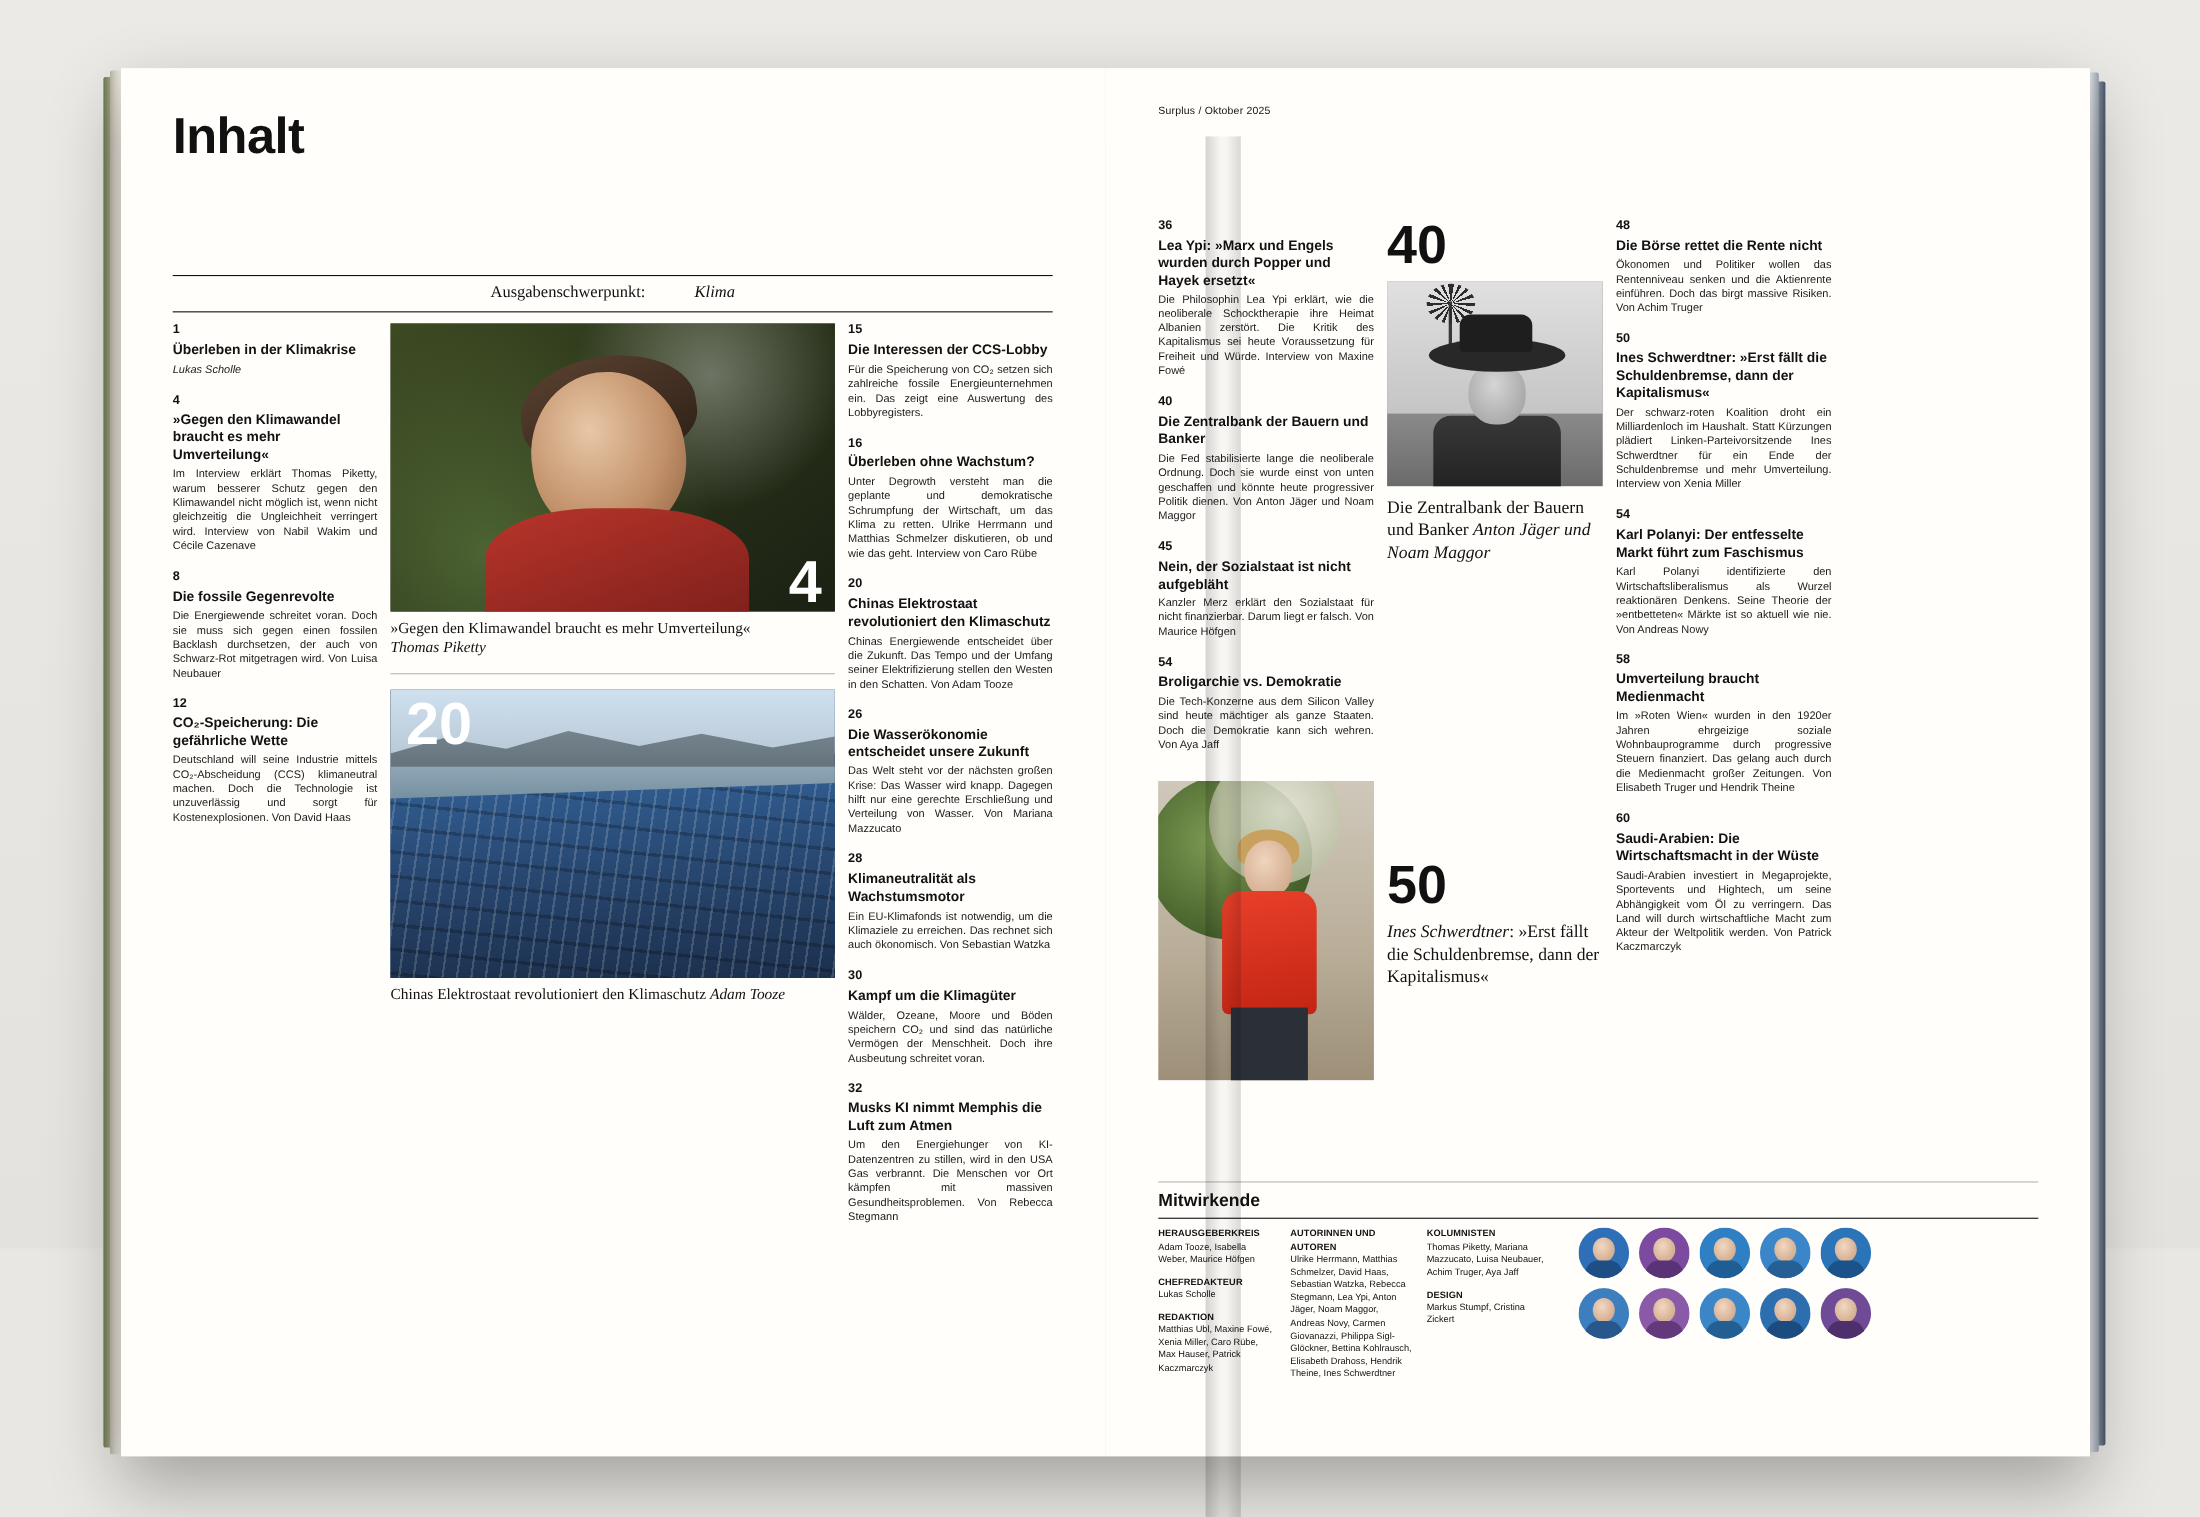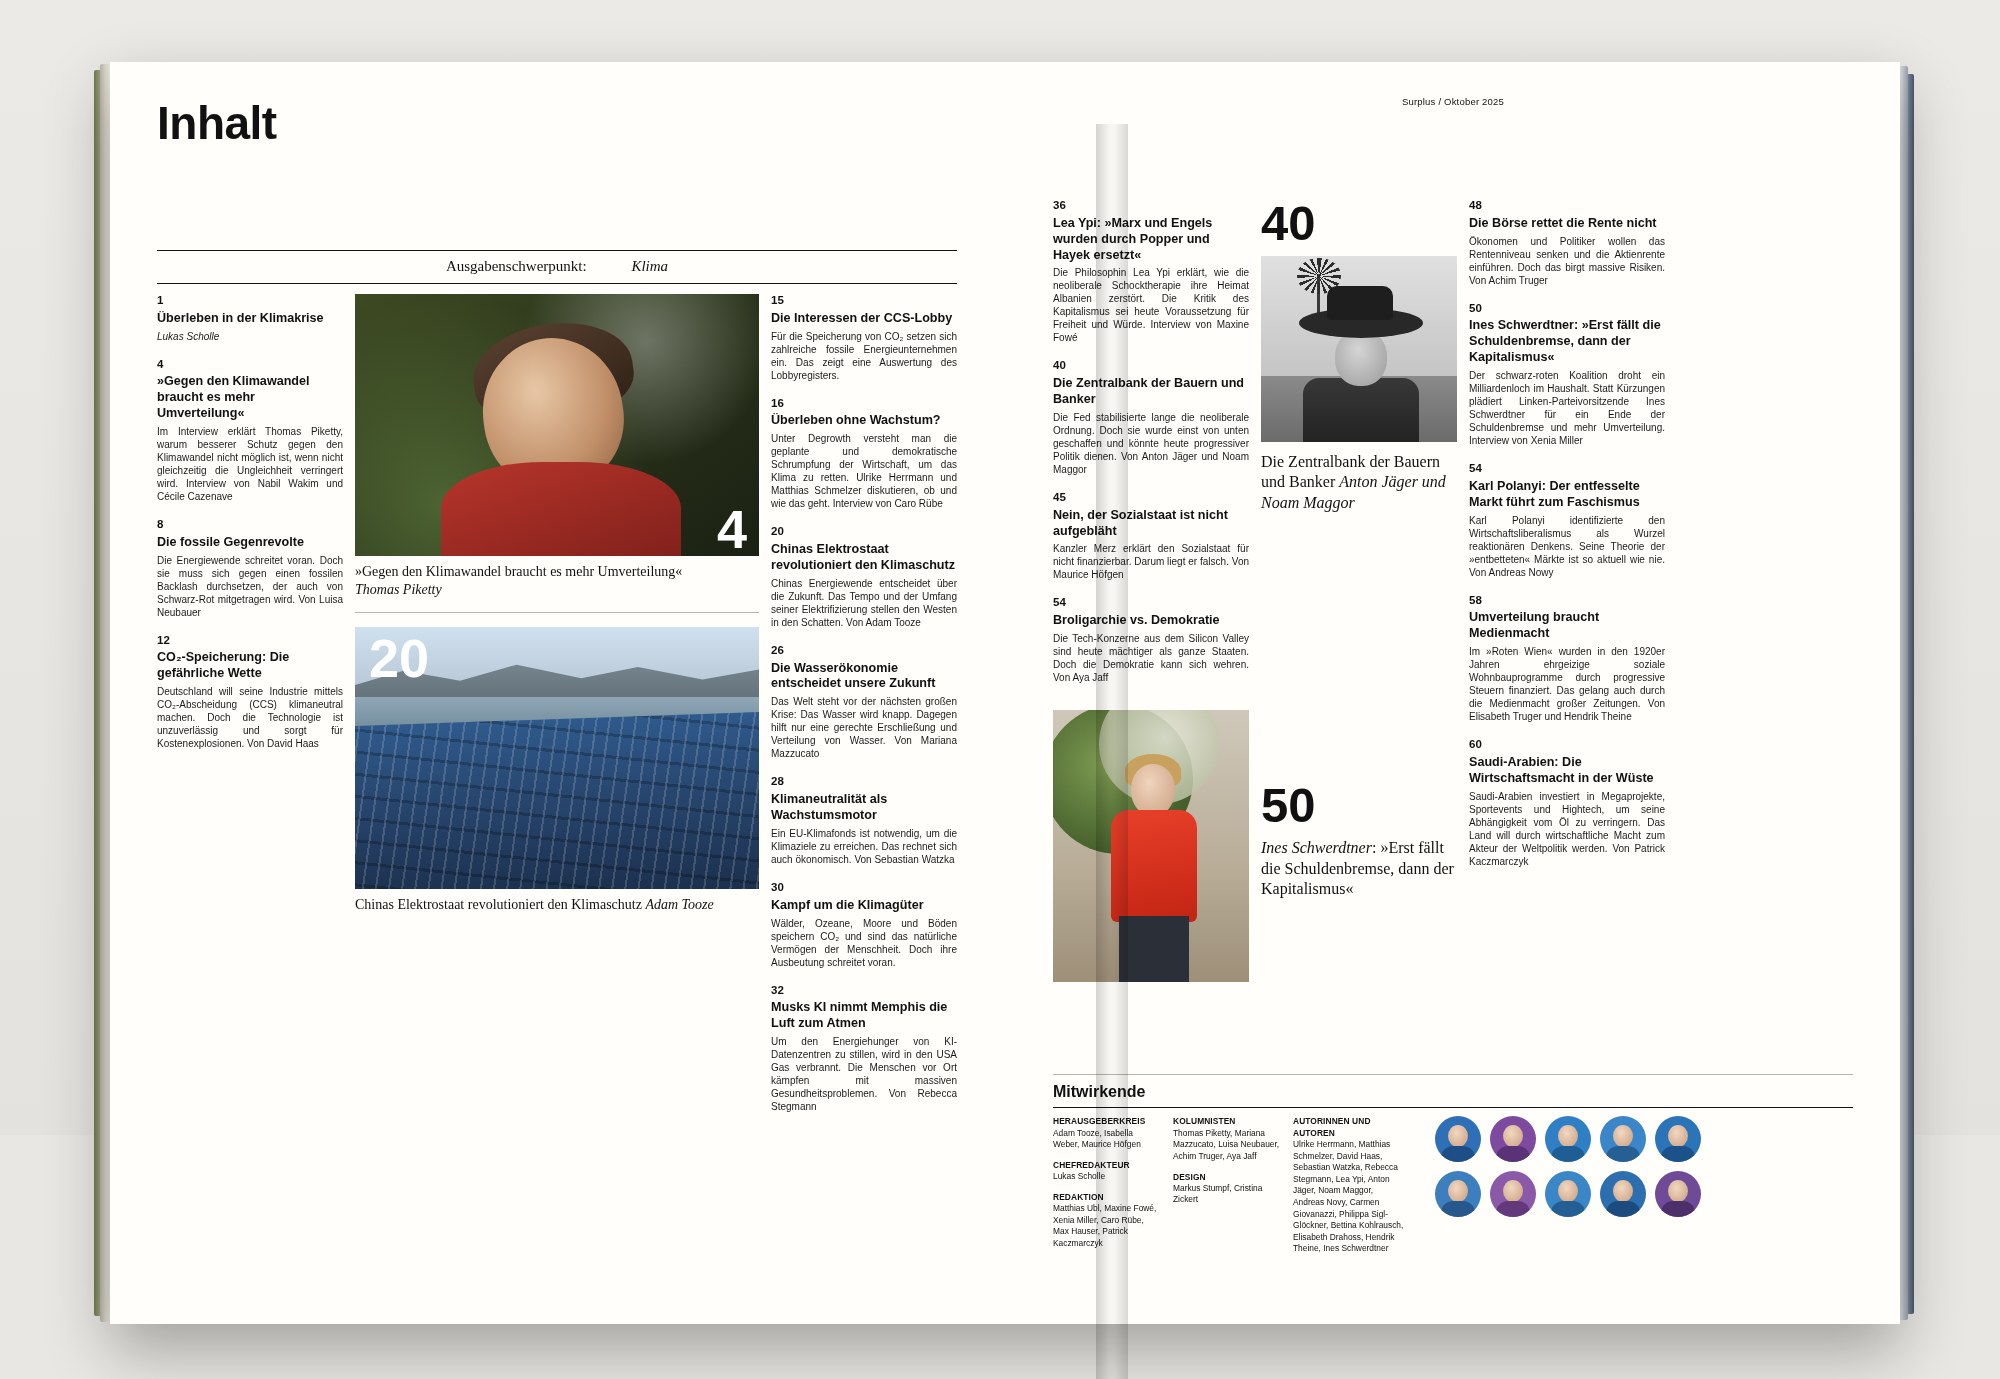--- a/index.html
+++ b/index.html
@@ -231,21 +231,21 @@
 
   
   .right-inner {
     position: absolute;
     left: 48px; top: 34px;
     width: 800px; height: 1190px;
   }
   .folio {
     font-family: "Liberation Sans", sans-serif;
     font-size: 9.5px;
-    text-align: center;
+    text-align: left;
     color: #111;
     letter-spacing: 0.2px;
   }
   .rp-grid { display: flex; margin-top: 92px; }
   .rp-col { width: 196px; margin-right: 12px; }
   .rp-col.last { margin-right: 0; }
 
   .photo-farm {
     position: relative;
     width: 196px; height: 186px;
@@ -613,30 +613,30 @@
 
           <div class="contrib-grid">
             <div class="contrib-col">
               <div class="contrib-h">HERAUSGEBERKREIS</div>
               <div class="contrib-b">Adam Tooze, Isabella Weber, Maurice Höfgen</div>
               <div class="contrib-h">CHEFREDAKTEUR</div>
               <div class="contrib-b">Lukas Scholle</div>
               <div class="contrib-h">REDAKTION</div>
               <div class="contrib-b">Matthias Ubl, Maxine Fowé, Xenia Miller, Caro Rübe, Max Hauser, Patrick Kaczmarczyk</div>
             </div>
+            <div class="contrib-col" style="width:112px;">
+              <div class="contrib-h">AUTORINNEN UND AUTOREN</div>
+              <div class="contrib-b">Ulrike Herrmann, Matthias Schmelzer, David Haas, Sebastian Watzka, Rebecca Stegmann, Lea Ypi, Anton Jäger, Noam Maggor, Andreas Novy, Carmen Giovanazzi, Philippa Sigl-Glöckner, Bettina Kohlrausch, Elisabeth Drahoss, Hendrik Theine, Ines Schwerdtner</div>
+            </div>
             <div class="contrib-col">
               <div class="contrib-h">KOLUMNISTEN</div>
               <div class="contrib-b">Thomas Piketty, Mariana Mazzucato, Luisa Neubauer, Achim Truger, Aya Jaff</div>
               <div class="contrib-h">DESIGN</div>
               <div class="contrib-b">Markus Stumpf, Cristina Zickert</div>
             </div>
-            <div class="contrib-col" style="width:112px;">
-              <div class="contrib-h">AUTORINNEN UND AUTOREN</div>
-              <div class="contrib-b">Ulrike Herrmann, Matthias Schmelzer, David Haas, Sebastian Watzka, Rebecca Stegmann, Lea Ypi, Anton Jäger, Noam Maggor, Andreas Novy, Carmen Giovanazzi, Philippa Sigl-Glöckner, Bettina Kohlrausch, Elisabeth Drahoss, Hendrik Theine, Ines Schwerdtner</div>
-            </div>
 
             <div class="avatars">
               <div class="avatar">
                   <div class="bg" style="background:#2e6fb7"></div>
                   <div class="head"></div>
                   <div class="body" style="background:#1d4f86"></div>
                 </div>
               <div class="avatar">
                   <div class="bg" style="background:#7c4a9e"></div>
                   <div class="head"></div>

